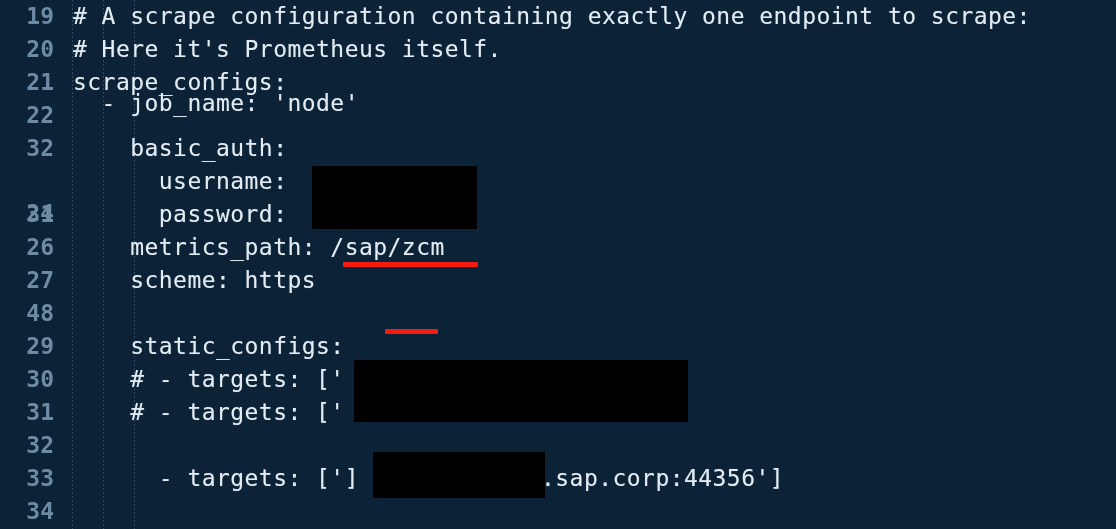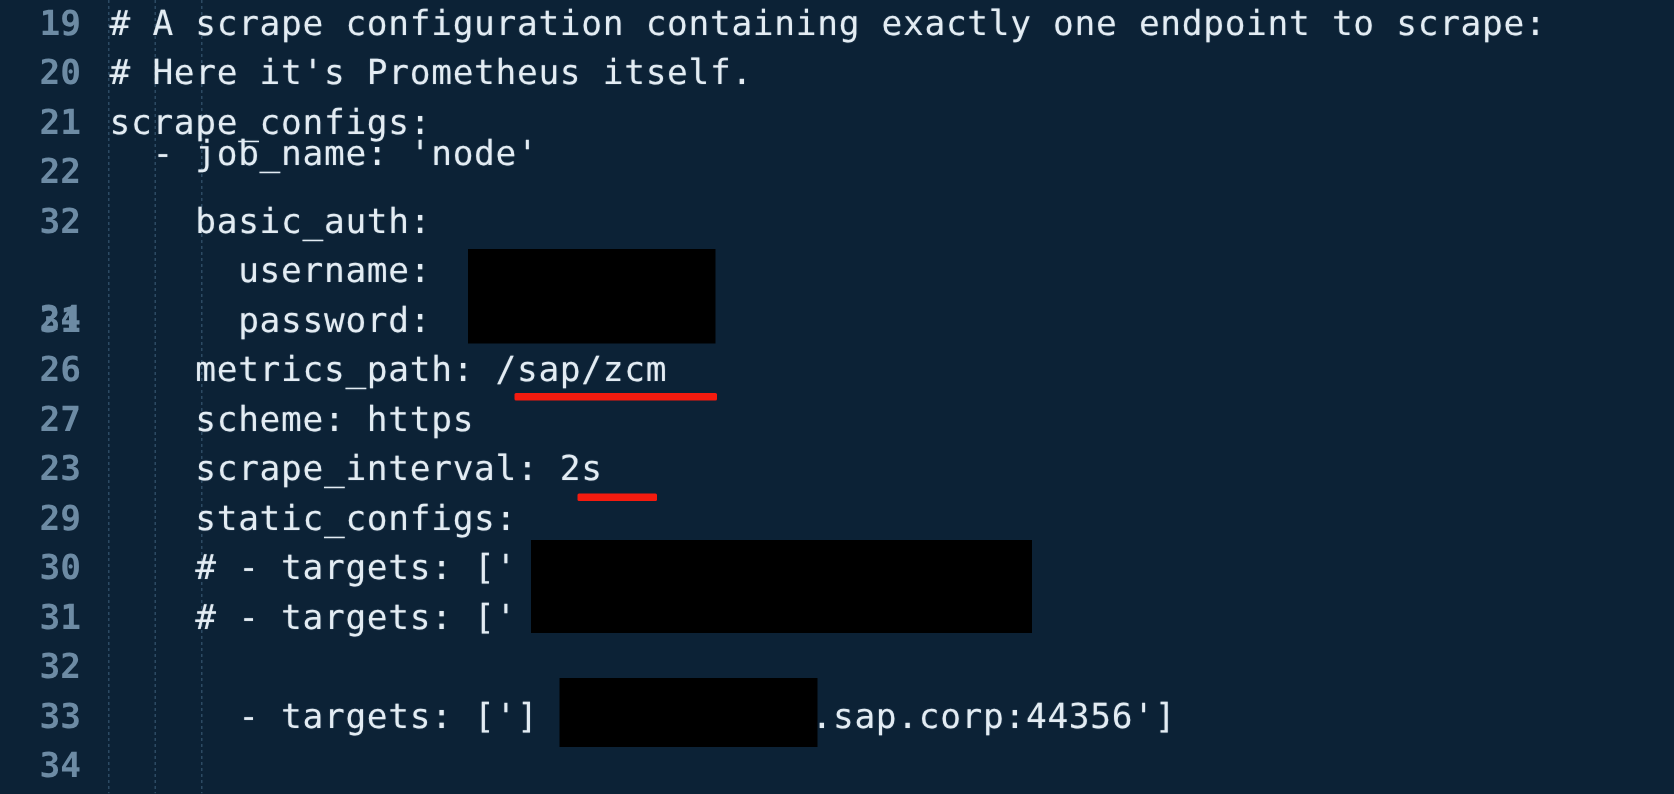--- a/index.html
+++ b/index.html
@@ -106,40 +106,39 @@
   <div class="gutter">
     <div class="line-num" style="top:0px;">19</div>
     <div class="line-num" style="top:33px;">20</div>
     <div class="line-num" style="top:66px;">21</div>
     <div class="line-num" style="top:99px;">22</div>
     <div class="line-num" style="top:132px;">32</div>
     <div class="line-num" style="top:165px;margin-top:32px;">24</div>
     <div class="line-num" style="top:198px;">31</div>
     <div class="line-num" style="top:231px;margin-left:38px;">26</div>
     <div class="line-num" style="top:264px;">27</div>
-    <div class="line-num" style="top:297px;">23</div>
+    <div class="line-num" style="top:297px;">48</div>
     <div class="line-num" style="top:330px;">29</div>
     <div class="line-num" style="top:363px;">30</div>
     <div class="line-num" style="top:396px;">31</div>
     <div class="line-num" style="top:429px;">32</div>
     <div class="line-num" style="top:462px;">33</div>
     <div class="line-num" style="top:495px;">34</div>
   </div>
 
   <div class="code-area">
     <div class="code-line" style="top:0px;"># A scrape configuration containing exactly one endpoint to scrape:</div>
     <div class="code-line" style="top:33px;"># Here it's Prometheus itself.</div>
     <div class="code-line" style="top:66px;">scrape_configs:</div>
     <div class="code-line" style="top:87px;">  - job_name: 'node'</div>
     <div class="code-line" style="top:132px;">    basic_auth:</div>
     <div class="code-line" style="top:165px;">      username:</div>
     <div class="code-line" style="top:231px;">    metrics_path: /sap/zcm</div>
     <div class="code-line" style="top:198px;">      password:</div>
     <div class="code-line" style="top:264px;">    scheme: https</div>
-    <div class="code-line" style="top:297px;">    scrape_interval: 2s</div>
     <div class="code-line" style="top:330px;">    static_configs:</div>
     <div class="code-line" style="top:363px;">    # - targets: ['</div>
     <div class="code-line" style="top:396px;">    # - targets: ['</div>
     <div class="code-line" style="top:429px;"></div>
     <div class="code-line" style="top:462px;">      - targets: [']</div>
     <div class="code-line" style="top:495px;"></div>
 
     <div class="code-line" style="top:462px; left:541px;">.sap.corp:44356']</div>
   </div>
 

